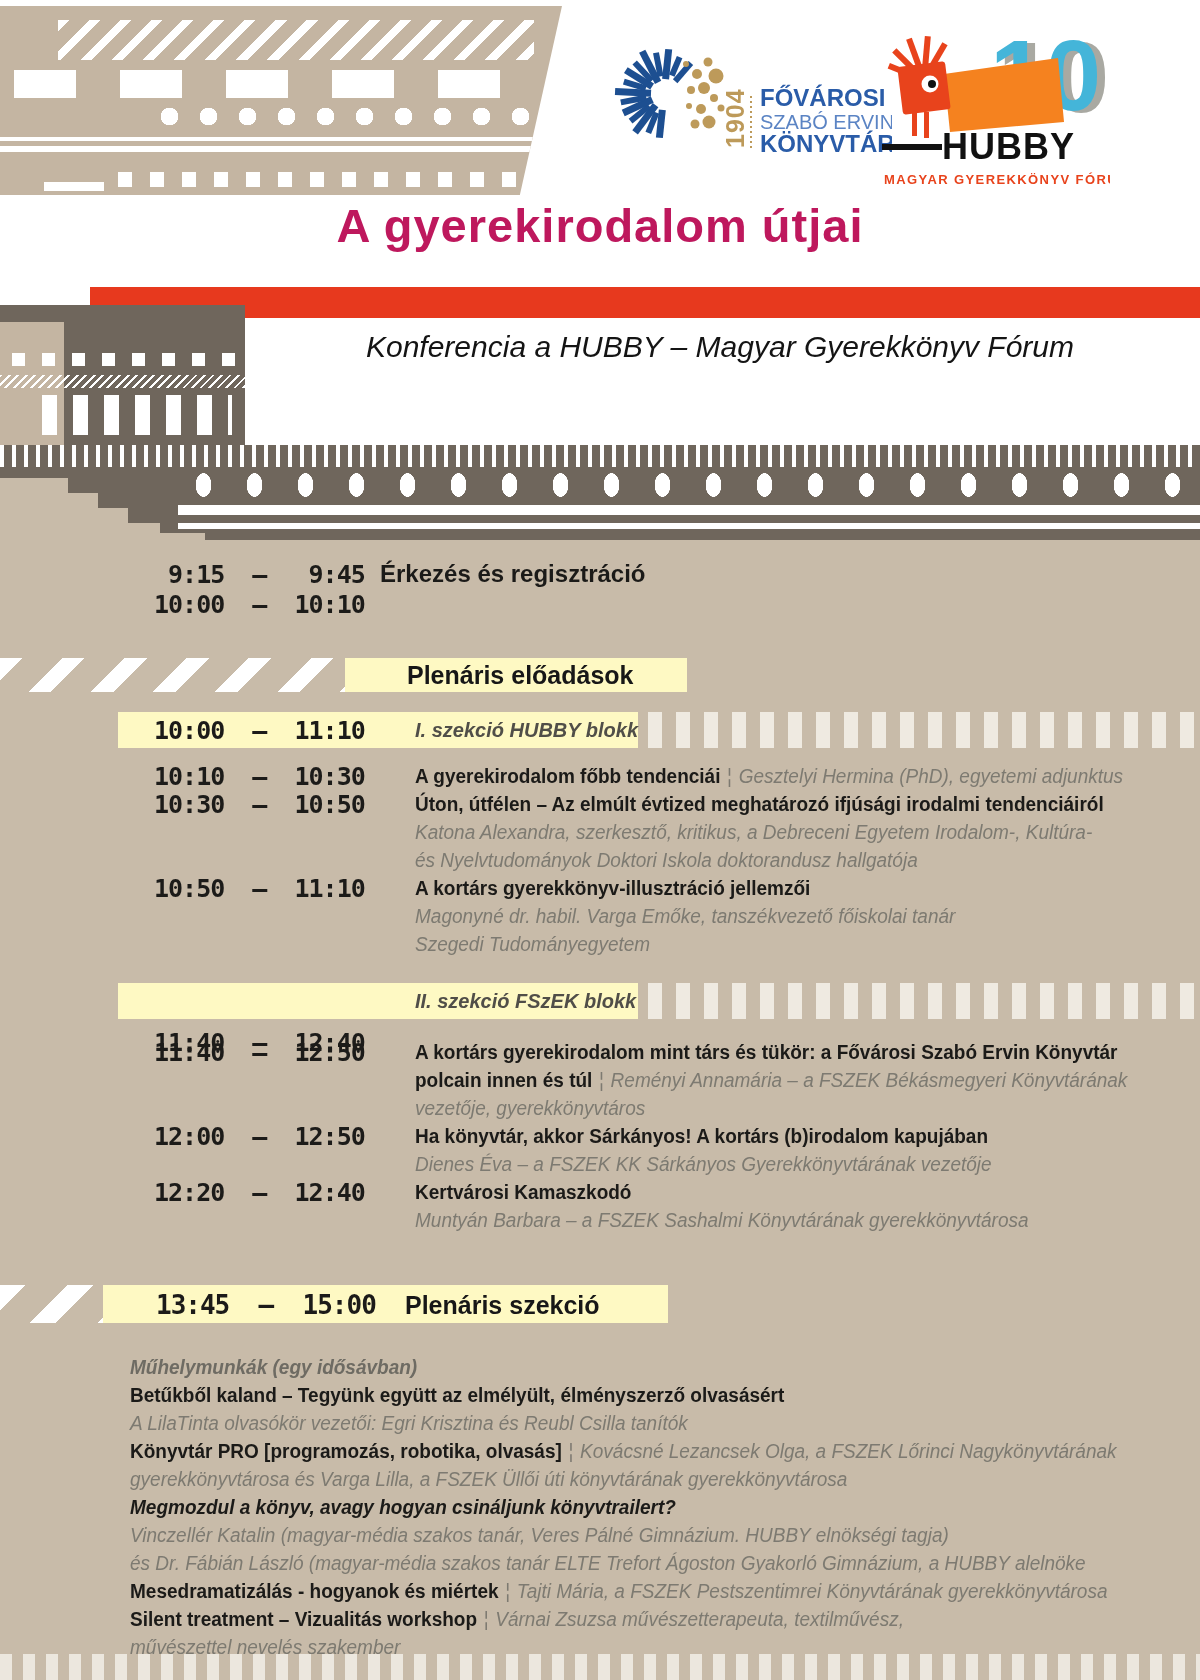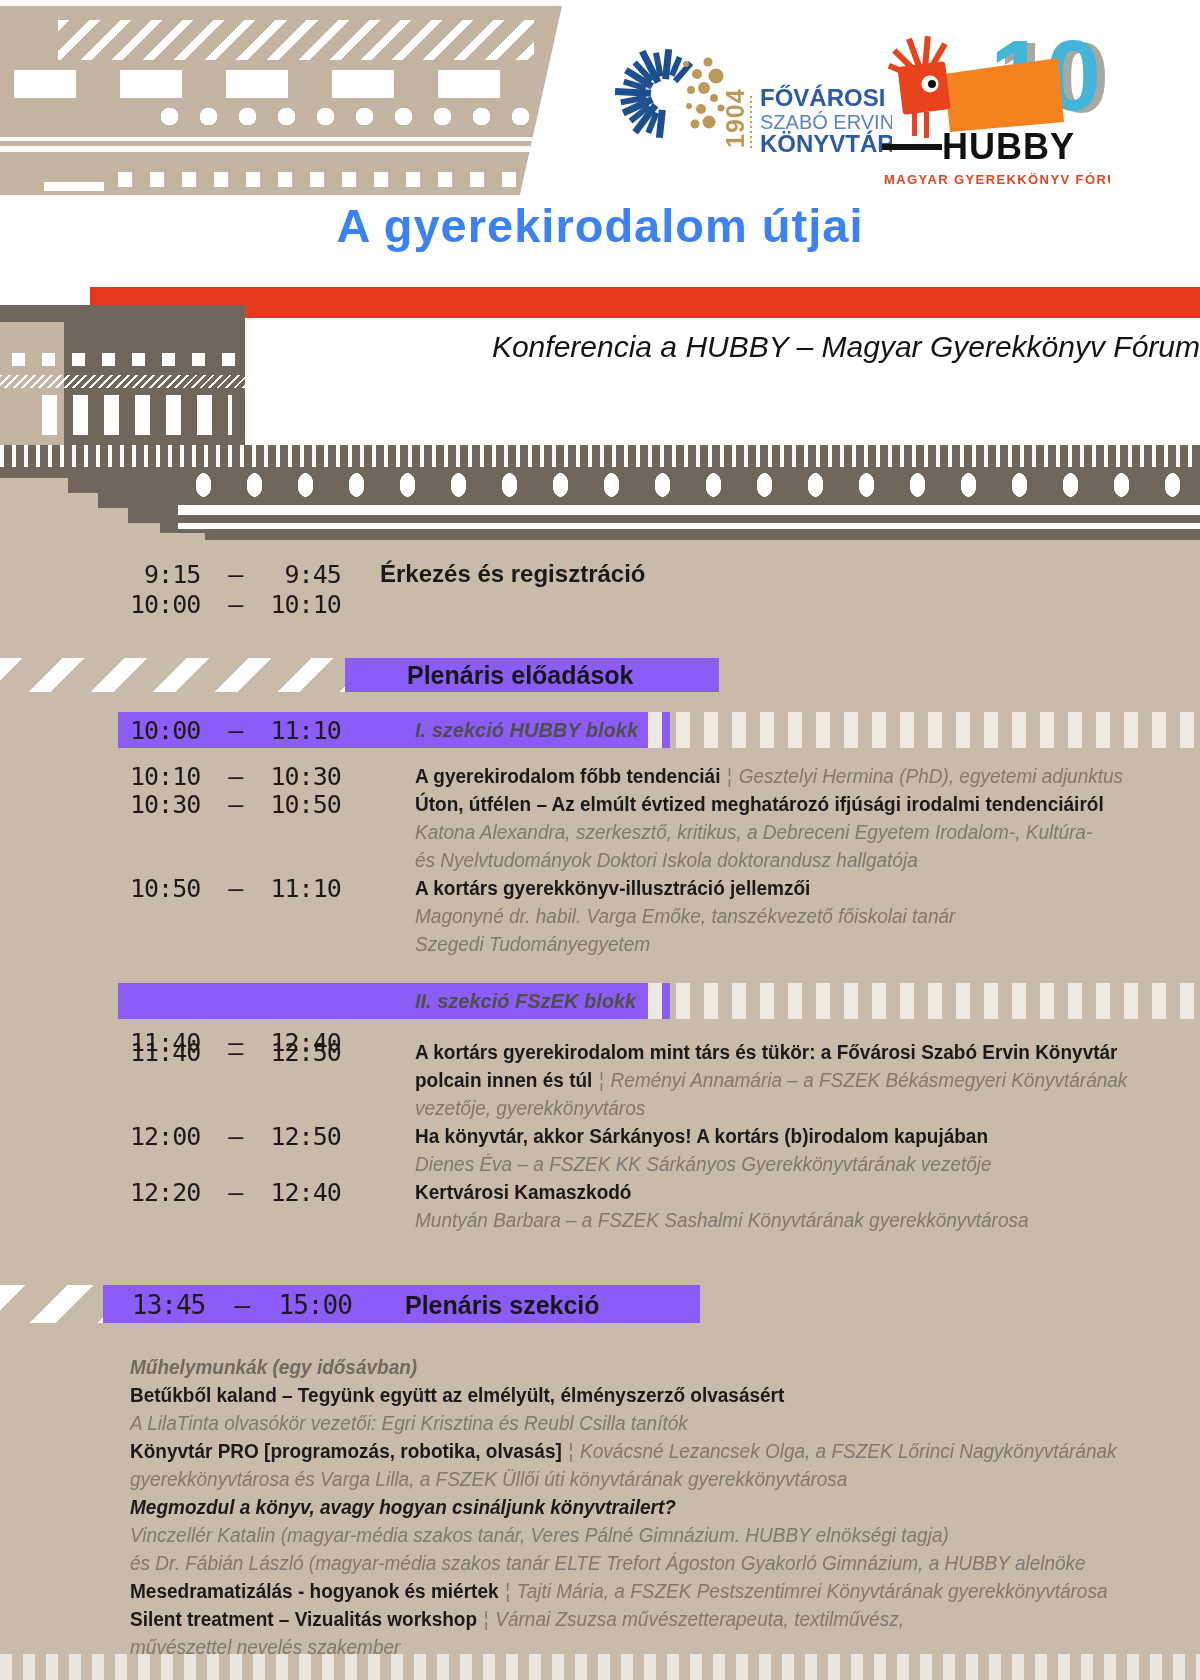--- a/index.html
+++ b/index.html
@@ -19,54 +19,54 @@
   .linerow2{top:140px;height:6px;background:#fff;}
   .sqrow{top:166px;left:118px!important;width:430px;height:15px;background:repeating-linear-gradient(90deg,#fff 0 14px,transparent 14px 32px);}
   .dashrow{top:176px;left:44px!important;width:60px;height:9px;background:#fff;}
 
   
   #fszek-logo{left:592px;top:28px;width:300px;height:140px;}
   #hubby-logo{left:882px;top:20px;width:228px;height:172px;}
 
   
   #title{left:0;top:198px;width:1200px;text-align:center;font-size:47px;font-weight:800;
-         letter-spacing:1px;color:#3b82f6;}
+         letter-spacing:1px;color:#be185d;}
   #redbar{left:90px;top:287px;width:1110px;height:31px;background:#e7391e;}
-  #subtitle{left:240px;top:327px;width:960px;text-align:right;font-style:italic;
+  #subtitle{left:240px;top:327px;width:960px;text-align:center;font-style:italic;
             font-size:30px;line-height:40px;color:#141414;font-weight:500;}
 
   
   #midblock{left:0;top:305px;width:245px;height:140px;background:#6f665c;}
   #midblock .bcol{position:absolute;left:0;top:17px;width:64px;height:123px;background:#c4b5a2;}
   #midblock .sq{position:absolute;left:12px;right:8px;top:48px;height:13px;background:repeating-linear-gradient(90deg,#fff 0 13px,transparent 13px 30px);}
   #midblock .hatch{position:absolute;left:0;right:0;top:70px;height:13px;background:repeating-linear-gradient(135deg,#fff 0 2px,transparent 2px 6px);}
   #midblock .bars{position:absolute;left:42px;top:90px;width:190px;height:40px;background:repeating-linear-gradient(90deg,#fff 0 15px,transparent 15px 31px);}
 
   
   #band{left:0;top:445px;width:1200px;height:95px;background:#6f665c;}
   #band .ticks{position:absolute;left:0;right:0;top:0;height:22px;background:repeating-linear-gradient(90deg,#fff 0 4px,transparent 4px 12px);}
   #band .dots{position:absolute;left:178px;right:0;top:28px;height:24px;background:radial-gradient(ellipse 8px 12px,#fff 97%,transparent 100%);background-size:51px 24px;}
   #band .thick{position:absolute;left:178px;right:0;top:60px;height:10px;background:#fff;}
   #band .thin{position:absolute;left:178px;right:0;top:78px;height:6px;background:#fff;}
   #band .st{position:absolute;background:#c8bba9;}
 
   
   #beige{left:0;top:540px;width:1200px;height:1140px;background:#c8bba9;}
 
-  .t{font-family:"DejaVu Sans Mono","Liberation Mono",monospace;font-weight:normal;
-     font-size:25px;color:#1c1b19;white-space:pre;letter-spacing:-1px;}
+  .t{font-family:"DejaVu Sans Mono","Liberation Mono",monospace;font-weight:bold;
+     font-size:25px;color:#1c1b19;white-space:pre;letter-spacing:-1px;margin-left:24px;}
   .b{font-weight:bold;color:#1b1a18;}
   .bi{font-weight:bold;font-style:italic;color:#1b1a18;}
   .g{font-style:italic;color:#7d7a71;font-weight:normal;}
   .gb{font-style:italic;color:#6e6b63;font-weight:bold;}
   .line{font-size:20px;white-space:nowrap;transform:scaleX(.95);transform-origin:0 0;}
   .big{font-size:24px;}
   .sep{color:#7d7a71;font-weight:normal;margin:0 7px;}
 
-  .hdrband-box{background:#8b5cf6;padding-left:32px;}
+  .hdrband-box{background:#fef9c3;}
   .stripes{background:repeating-linear-gradient(135deg,#fff 0 16px,transparent 16px 44px);}
   .stripes2{background:repeating-linear-gradient(135deg,#fff 0 18px,transparent 18px 48px);}
   .vbars{background:repeating-linear-gradient(90deg,#efeae1 0 14px,transparent 14px 28px);}
   .bandlabel{font-weight:bold;font-style:italic;font-size:20px;color:#504e48;white-space:nowrap;}
   .bandtitle{font-weight:800;font-size:25px;color:#171717;white-space:nowrap;}
 
   #footerstripes{left:0;top:1654px;width:1200px;height:26px;background:repeating-linear-gradient(90deg,#ece7de 0 12px,transparent 12px 23px);}
 </style>
 </head>
 <body>

